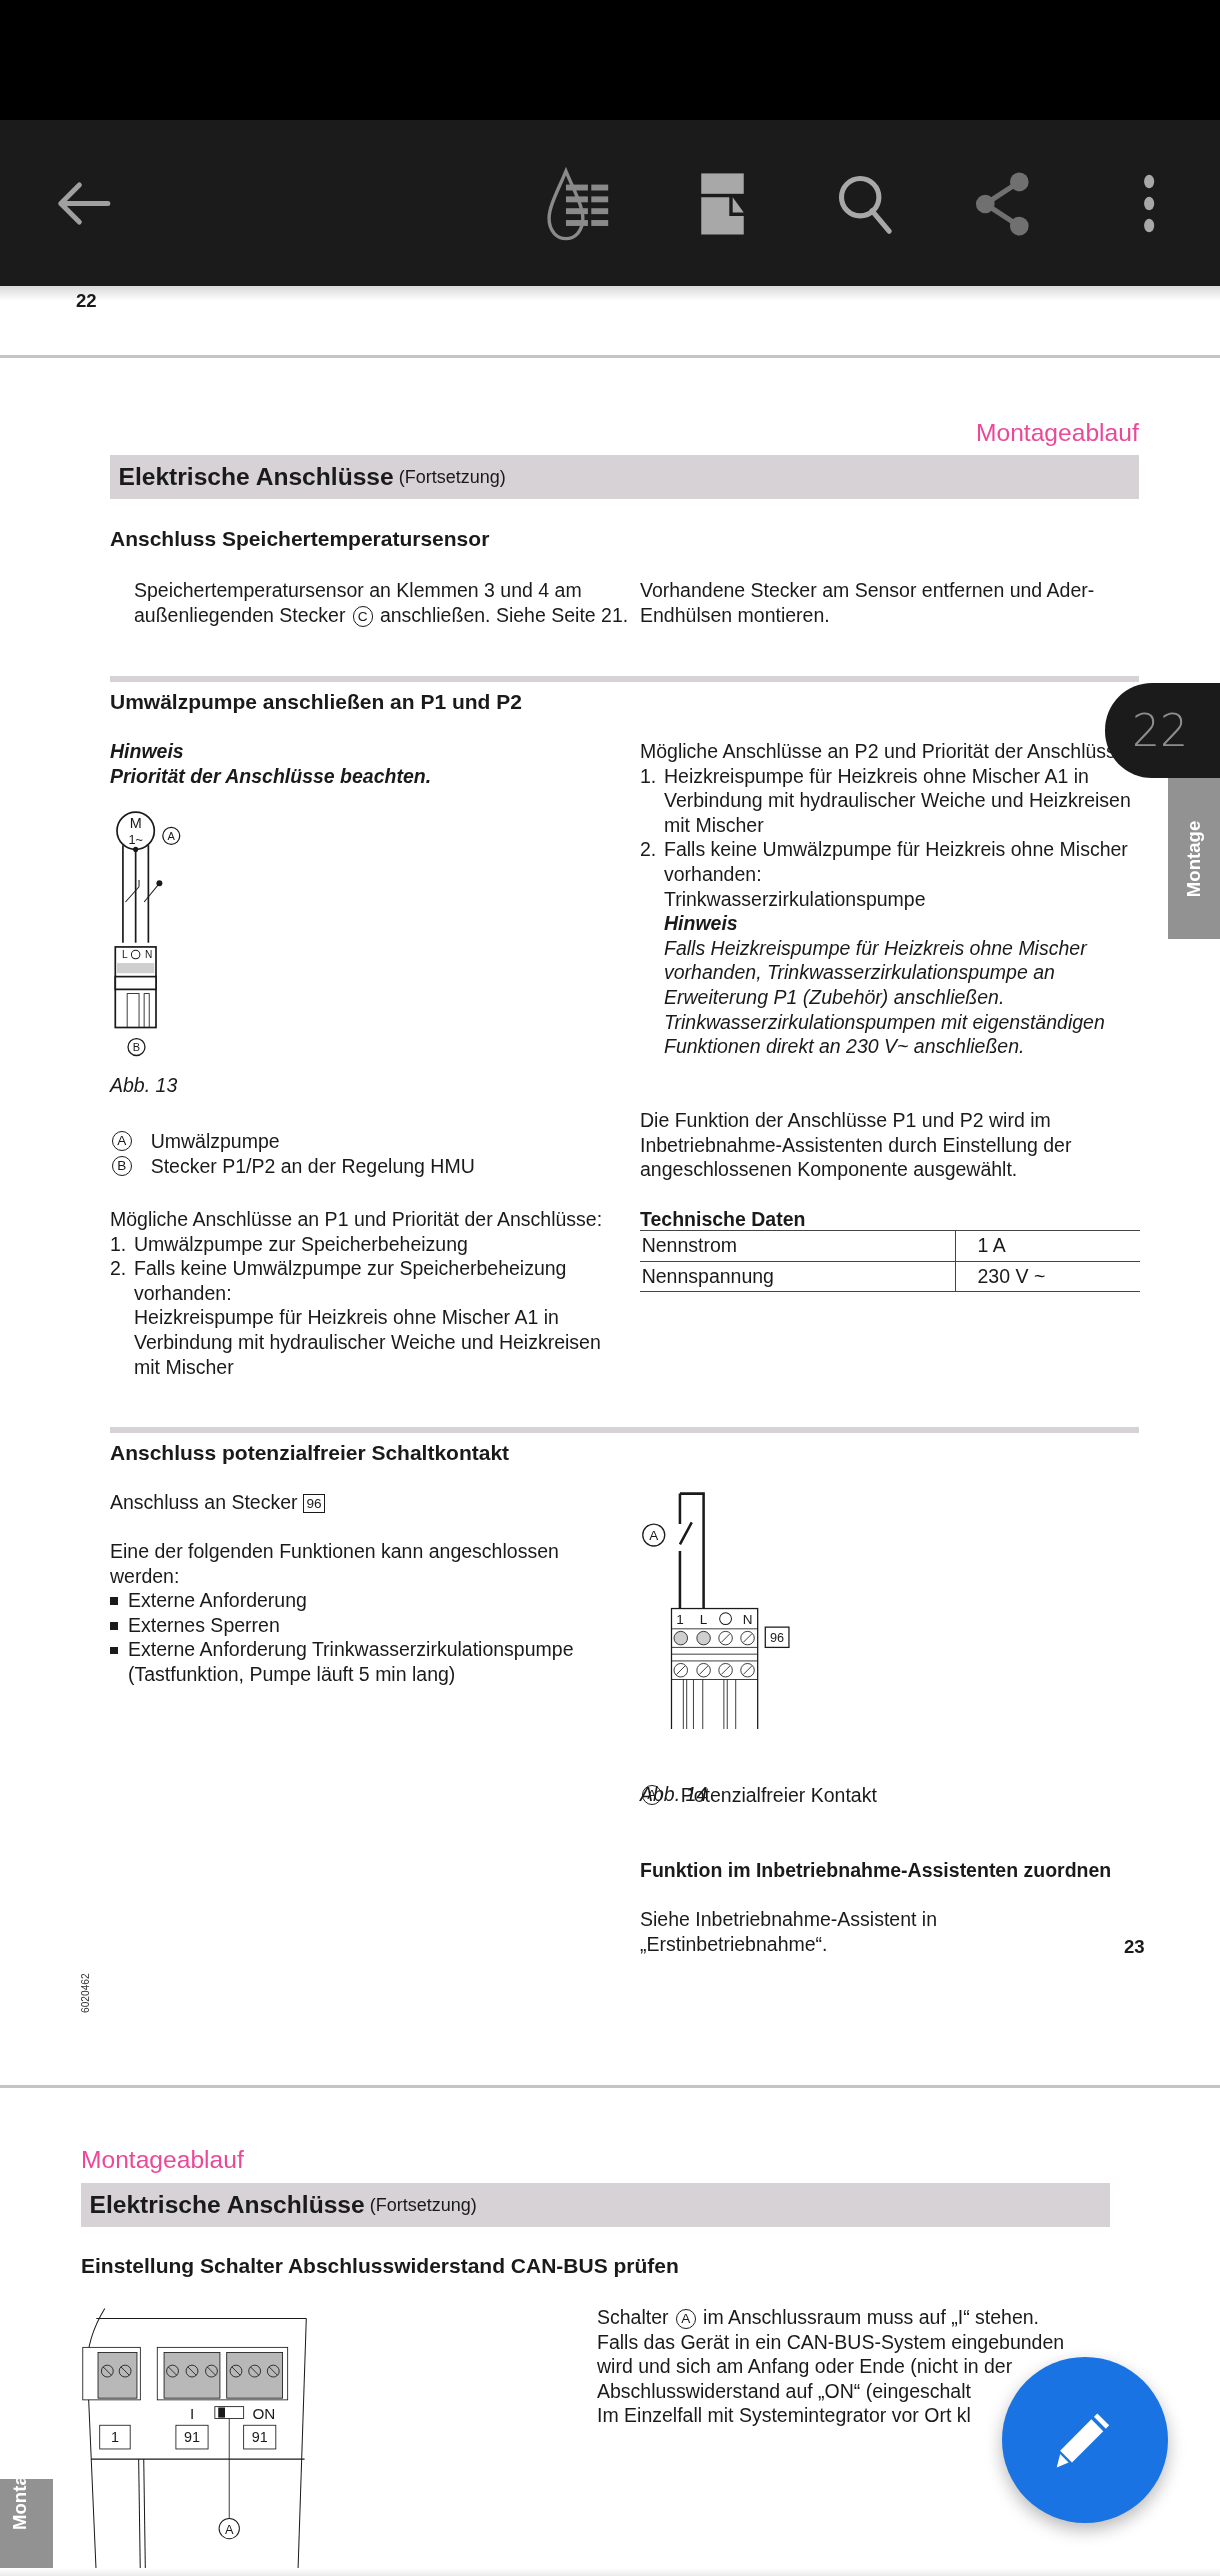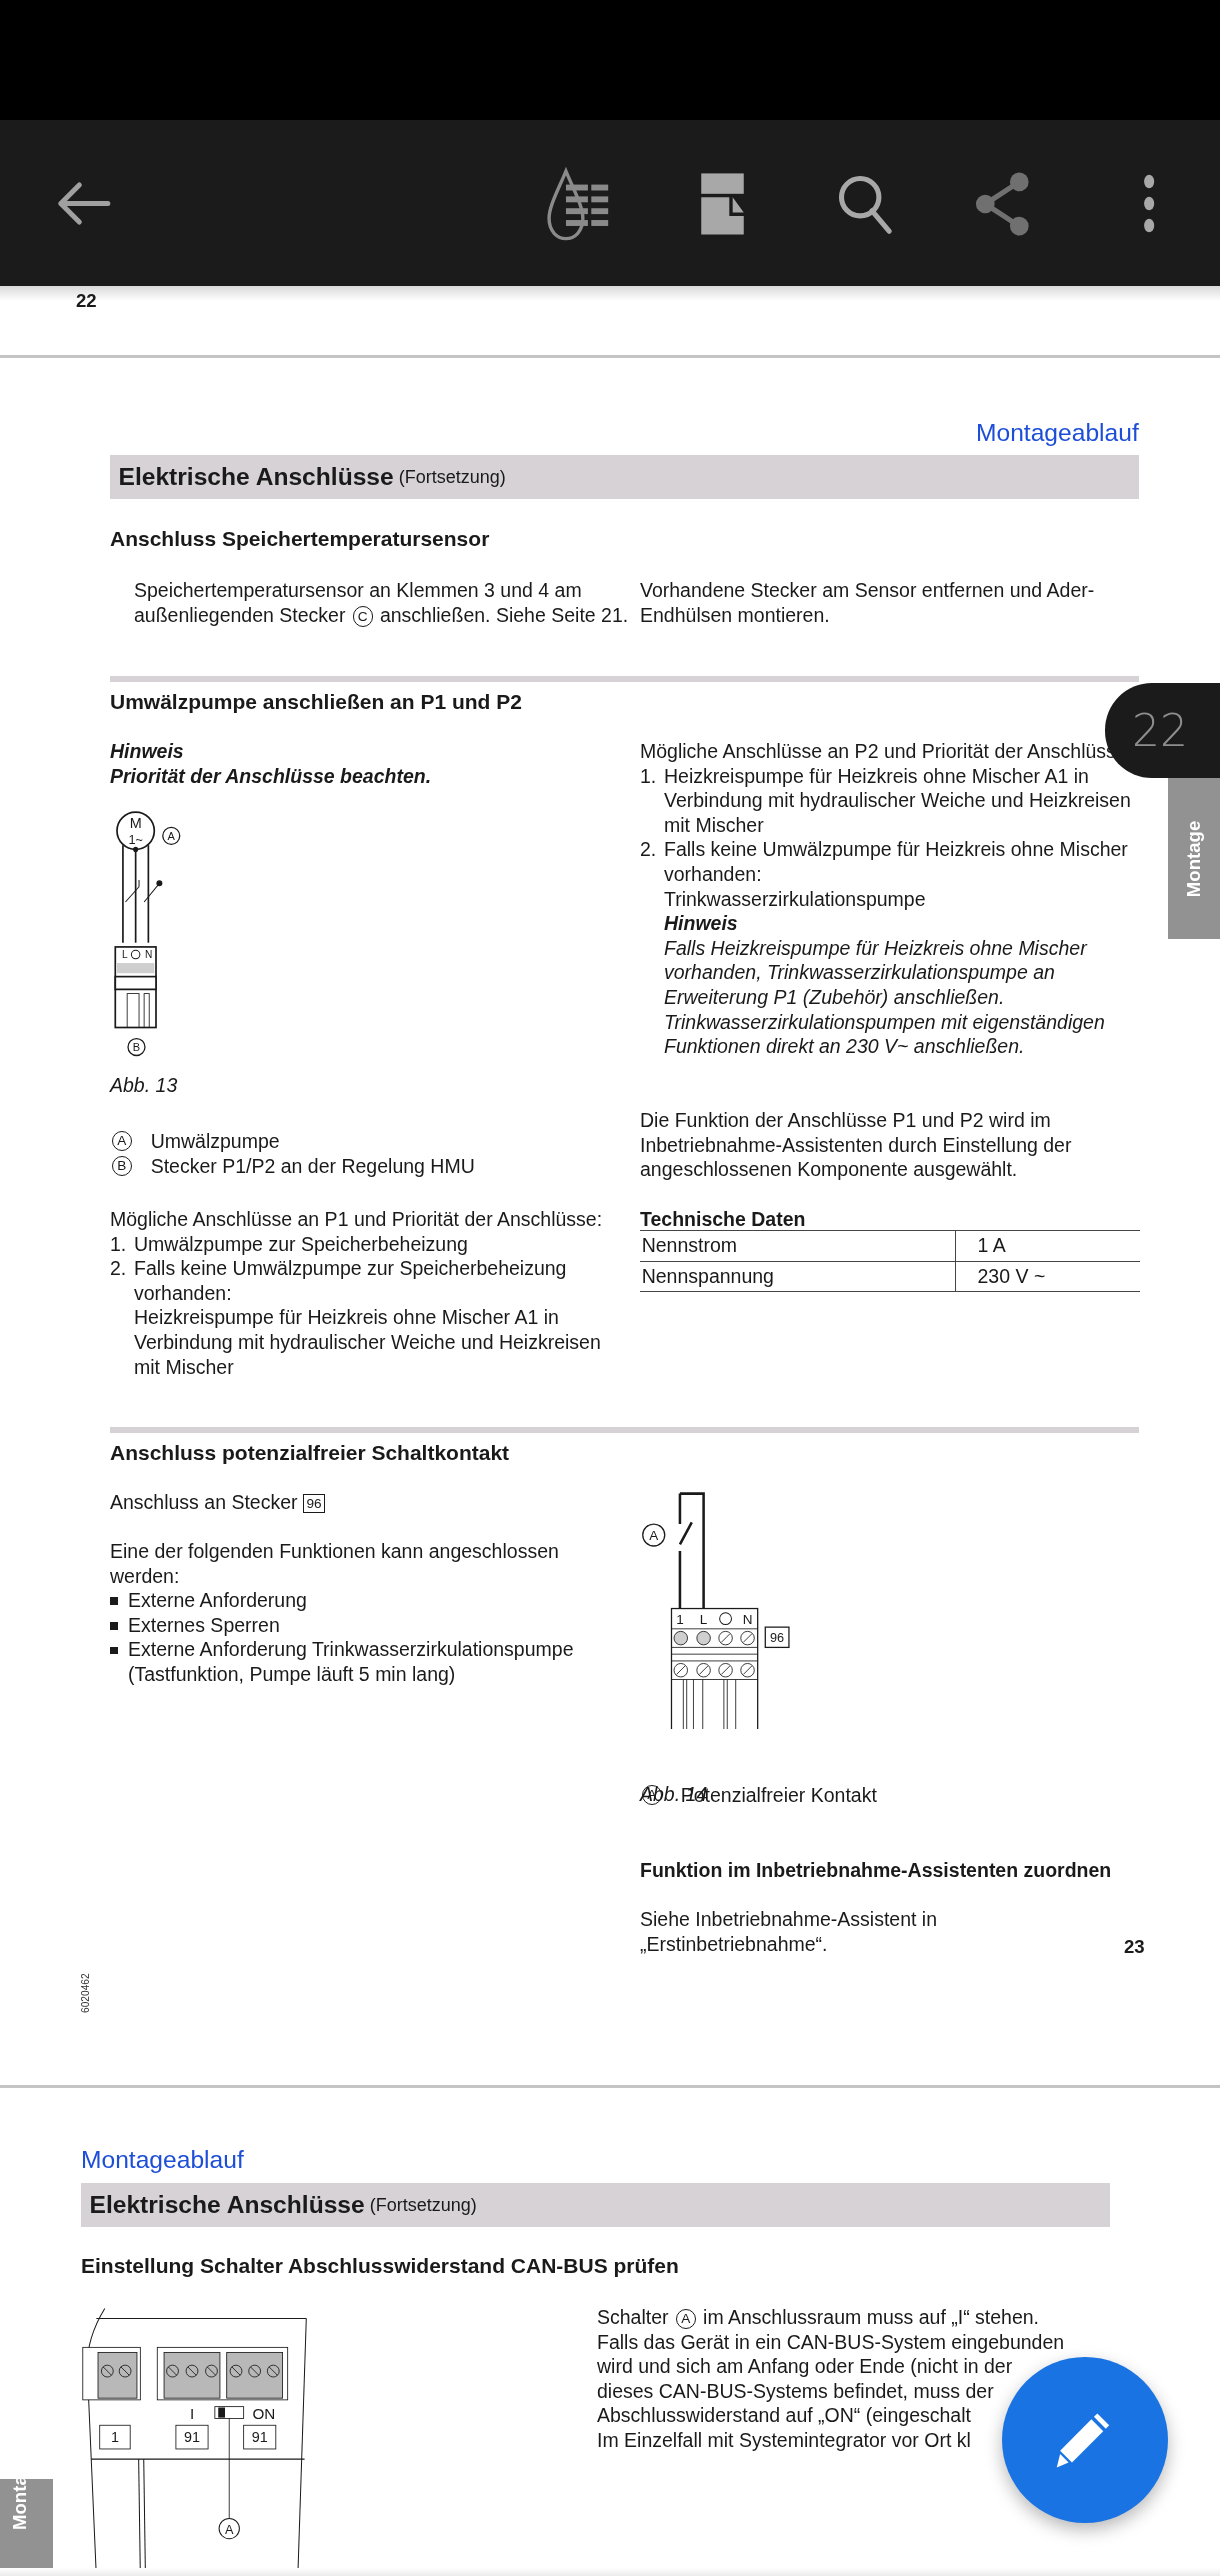--- a/index.html
+++ b/index.html
@@ -11,21 +11,21 @@
 
   
   .app-bar { position: absolute; left: 0; top: 120px; width: 1220px; height: 166px; background: #1b1b1b; }
   .app-bar .btn { position: absolute; top: 41px; width: 85px; height: 85px; display: flex; align-items: center; justify-content: center; cursor: pointer; }
   .app-bar svg { display: block; }
   .page-shadow { position: absolute; left: 0; top: 286px; width: 1220px; height: 15.3px; background: linear-gradient(#d9d9d9, #ffffff); }
   .page-sep { position: absolute; left: 0; width: 1220px; height: 3.4px; background: #c4c4c4; }
 
   .pg-num { position: absolute; font-weight: bold; font-size: 18.6px; font-family: "Liberation Sans", sans-serif; }
 
-  .running-head { position: absolute; font-size: 24.6px; color: #1d4ed8; }
+  .running-head { position: absolute; font-size: 24.6px; color: #ec4899; }
 
   .chapter-band { position: absolute; background: #d6d2d5; height: 44px; display: flex; align-items: center; padding-left: 8.5px; }
   .chapter-band .main { font-weight: bold; font-size: 24.6px; }
   .chapter-band .sub { font-size: 18px; margin-left: 5.1px; }
 
   .h2 { position: absolute; font-weight: bold; font-size: 21px; }
   .rule { position: absolute; height: 6px; background: #d6d2d5; }
 
   .para { position: absolute; font-size: 19.5px; line-height: 24.6px; }
   .bi { font-weight: bold; font-style: italic; }
@@ -352,21 +352,20 @@
   </svg>
 
   <div class="para" style="left:597px; top:2305px; width:525px;">
     <div>
       <span>Schalter</span>
       <span class="circled">A</span>
       <span>im Anschlussraum muss auf „I“ stehen.</span>
     </div>
     <div>Falls das Gerät in ein CAN-BUS-System eingebunden</div>
     <div>wird und sich am Anfang oder Ende (nicht in der</div>
-    <div>dieses CAN-BUS-Systems befindet, muss der</div>
     <div>Abschlusswiderstand auf „ON“ (eingeschalt</div>
     <div>Im Einzelfall mit Systemintegrator vor Ort kl</div>
   </div>
 
   <div class="side-tab-bottom">
     <span>Montage</span>
   </div>
 </div>
 
 <div class="side-pill">

